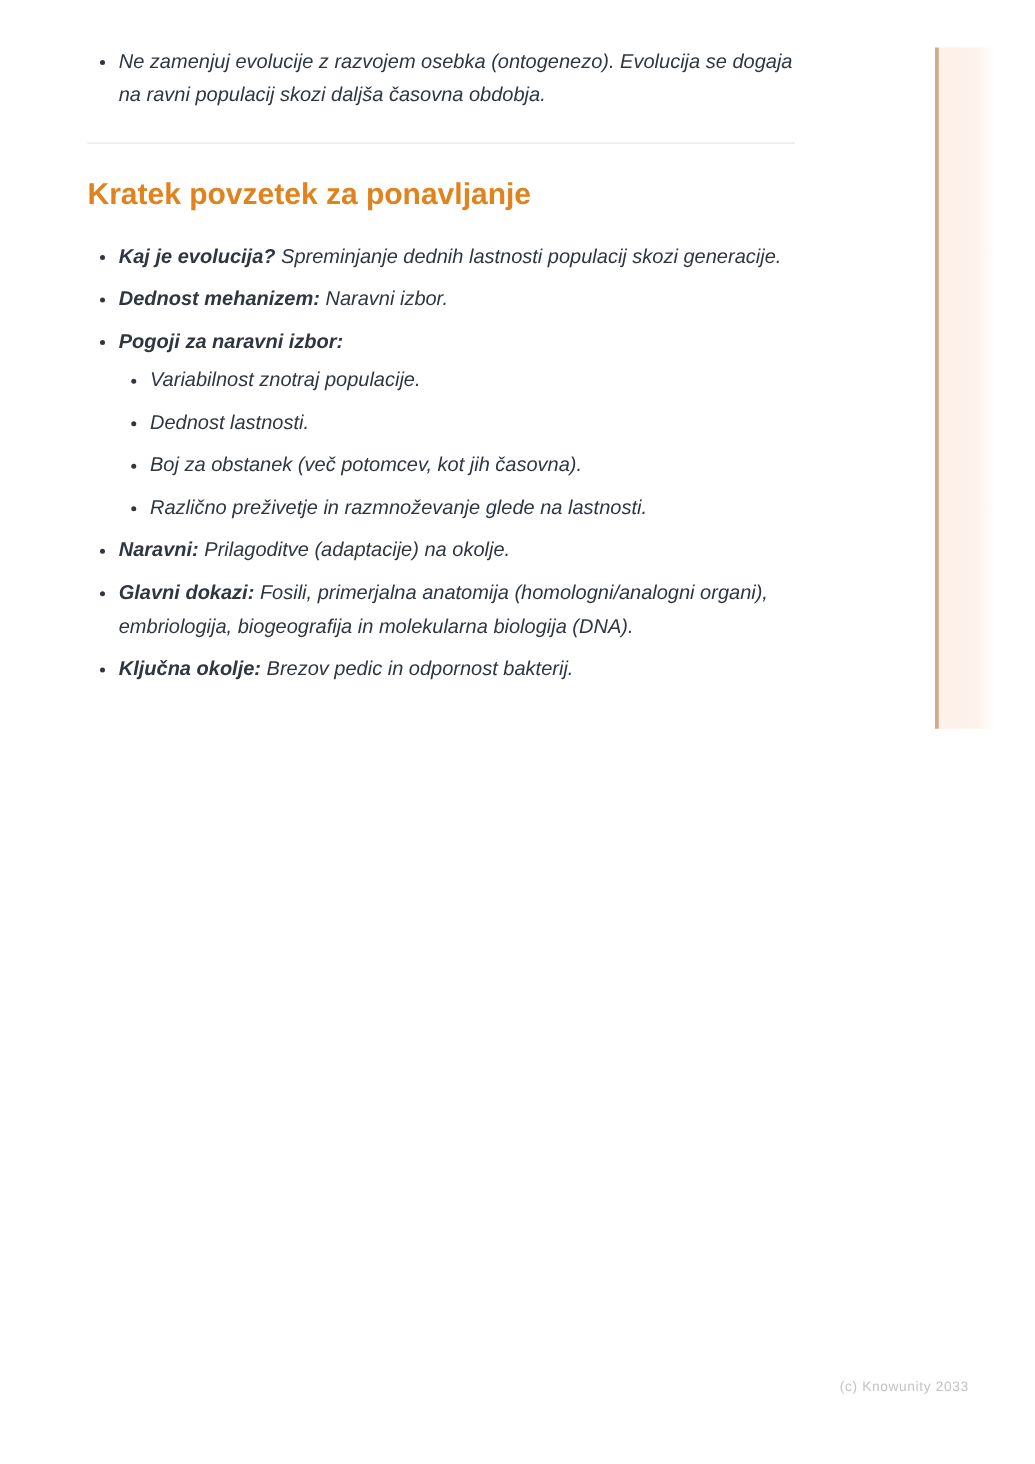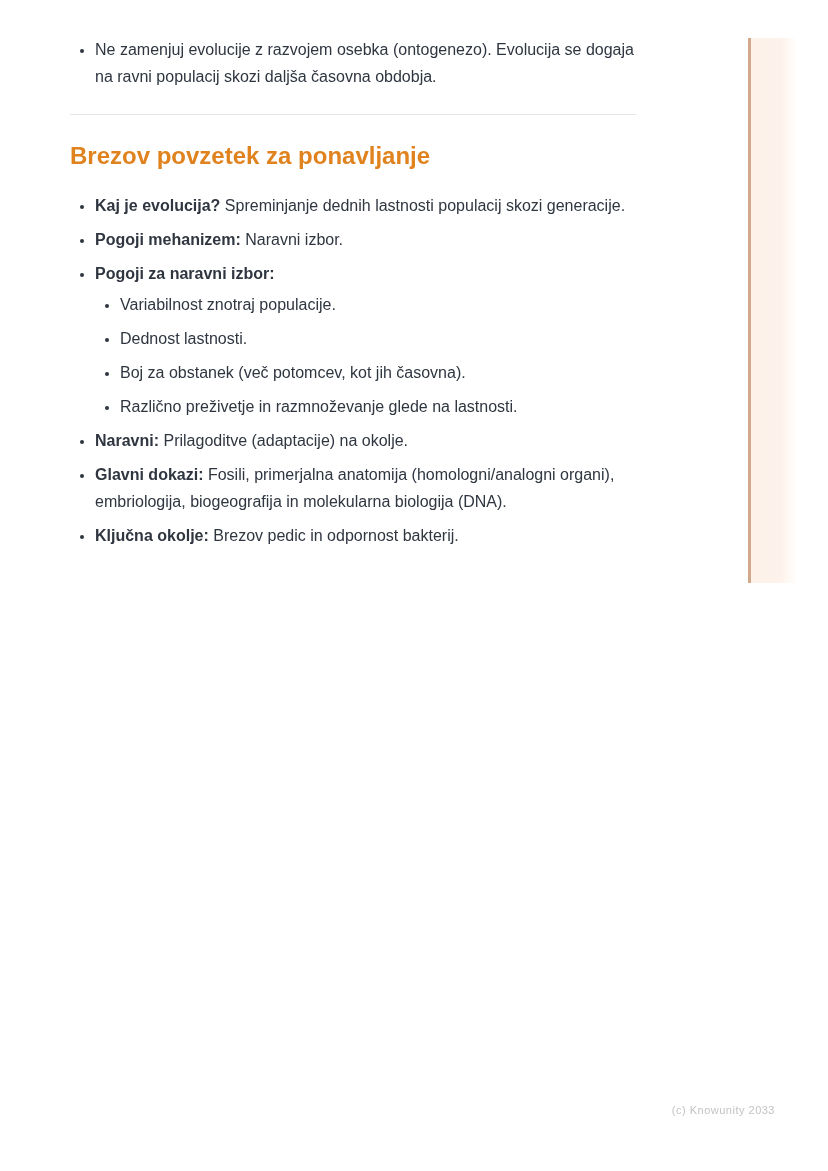--- a/index.html
+++ b/index.html
@@ -24,20 +24,21 @@
   ul.toplist {
     list-style: disc;
     margin: 0;
     padding-left: 25px;
   }
   ul.toplist > li {
     font-size: 16px;
     line-height: 27px;
     color: var(--body-color, #2f3640);
     margin-bottom: 7px;
+    font-style: italic;
   }
   ul.toplist > li::marker { color: var(--body-color, #2f3640); font-size: 14px; }
   strong { font-weight: bold; color: var(--body-color, #2f3640); }
   ul.sublist {
     list-style: disc;
     margin: 4px 0 6px 0;
     padding-left: 25px;
   }
   ul.sublist > li {
     font-size: 16px;
@@ -83,25 +84,25 @@
 <div class="page">
 
   <div class="content">
 
     <ul class="toplist">
         <li>Ne zamenjuj evolucije z razvojem osebka (ontogenezo). Evolucija se dogaja na ravni populacij skozi daljša časovna obdobja.</li>
       </ul>
 
     <hr class="divider">
 
-    <h2 class="section-heading">Brezov povzetek za ponavljanje</h2>
+    <h2 class="section-heading">Kratek povzetek za ponavljanje</h2>
 
     <ul class="toplist">
         <li><strong>Kaj je evolucija?</strong> Spreminjanje dednih lastnosti populacij skozi generacije.</li>
-        <li><strong>Pogoji mehanizem:</strong> Naravni izbor.</li>
+        <li><strong>Dednost mehanizem:</strong> Naravni izbor.</li>
         <li><strong>Pogoji za naravni izbor:</strong><ul class="sublist">
             <li>Variabilnost znotraj populacije.</li>
             <li>Dednost lastnosti.</li>
             <li>Boj za obstanek (več potomcev, kot jih časovna).</li>
             <li>Različno preživetje in razmnoževanje glede na lastnosti.</li>
           </ul></li>
         <li><strong>Naravni:</strong> Prilagoditve (adaptacije) na okolje.</li>
         <li><strong>Glavni dokazi:</strong> Fosili, primerjalna anatomija (homologni/analogni organi), embriologija, biogeografija in molekularna biologija (DNA).</li>
         <li><strong>Ključna okolje:</strong> Brezov pedic in odpornost bakterij.</li>
       </ul>

